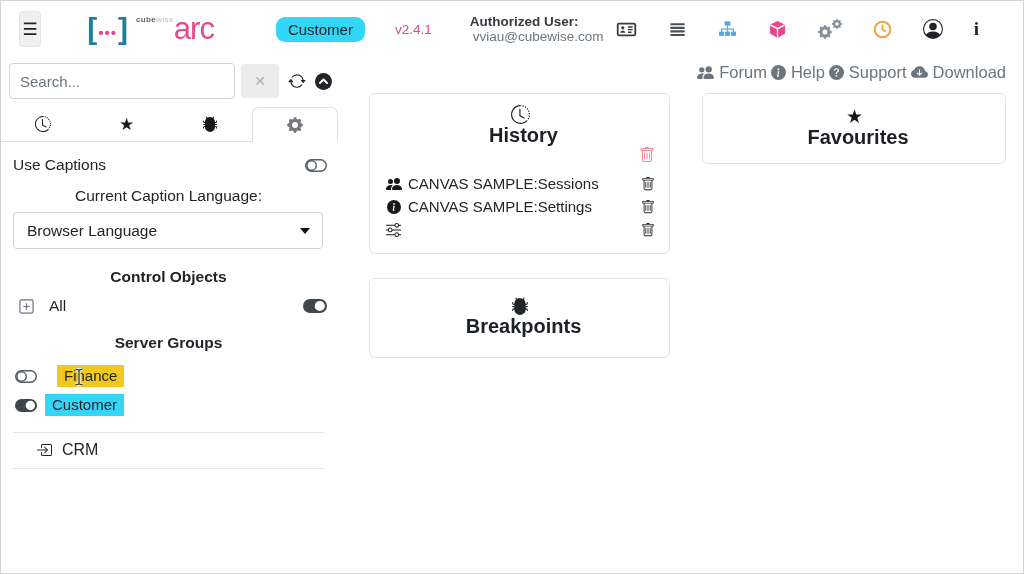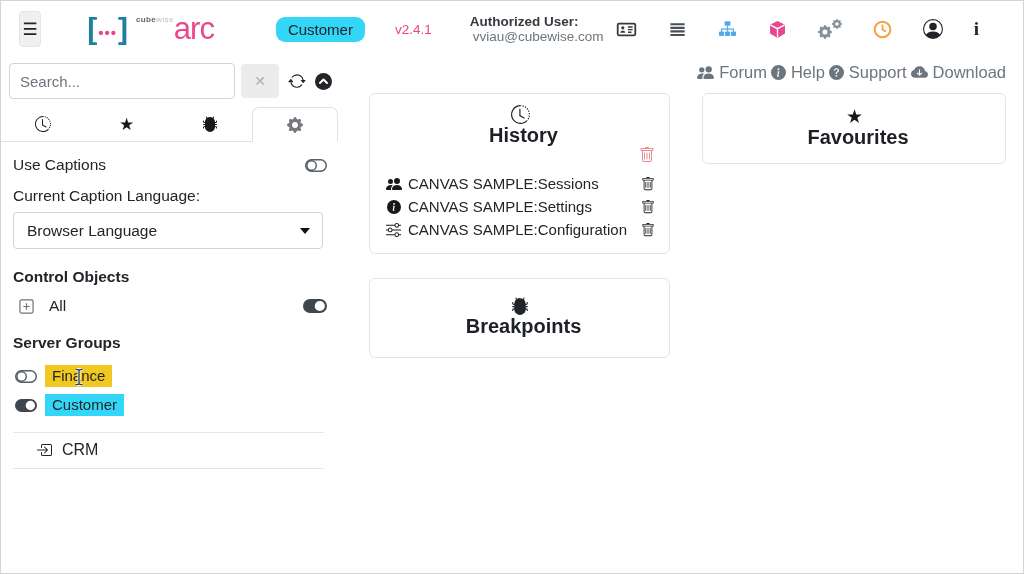--- a/index.html
+++ b/index.html
@@ -57,38 +57,38 @@
   }
   .icon-btn { background:none; border:none; cursor:pointer; color:#212529; margin-left:9px; display:flex; align-items:center; padding:0; }
 
   .tabbar { display:flex; border-bottom:1px solid #dee2e6; height:35px; margin-top:2px; }
   .tab { flex:1; display:flex; align-items:center; justify-content:center; cursor:pointer; color:#16181b; }
   .tab.active {
     background:#fff; border:1px solid #dee2e6; border-bottom:1px solid #fff;
     border-radius:7px 7px 0 0; margin-bottom:-1px; color:#75797e;
   }
 
-  .panel { padding:14px 14px 0 12px; }
+  .panel { padding:14px 14px 0 12px;text-align:center; }
   .row-between { display:flex; align-items:center; justify-content:space-between; }
   .fld-label { font-size:15.5px; color:#212529; }
   .caption-lang-label { margin-top:13px; font-size:15.5px; }
   .select {
     margin-top:7px; height:37px; border:1px solid #ced4da; border-radius:4px;
     display:flex; align-items:center; padding:0 12px 0 13px; cursor:pointer; width:310px;
   }
   .select .val { font-size:15.5px; color:#212529; }
   .caret { margin-left:auto; width:0; height:0; border-left:5px solid transparent; border-right:5px solid transparent; border-top:6px solid #111; }
   .group-heading { font-weight:700; font-size:15.5px; margin-top:19px; }
   .all-row { margin-top:11px; display:flex; align-items:center; padding-left:6px; width:314px; }
   .all-row .all-lbl { margin-left:15px; font-size:15.5px; }
   .all-row .tg { margin-left:auto; }
   .toggle { color:#3f474e; cursor:pointer; flex:none; }
   .toggle.off { color:#565e66; }
   .sg-row { display:flex; align-items:center; margin-top:7px; padding-left:2px; position:relative; }
-  .sg-row.first { margin-top:13px; }
+  .sg-row.first { margin-top:13px;gap:12px; }
   .chip { margin-left:8px; font-size:15px; padding:2px 7px 3px; color:#212529; cursor:pointer; }
   .chip.yellow { background:#f0c81f; }
   .chip.cyan { background:#33d6f7; }
   .ibeam { position:absolute; left:60px; top:3px; pointer-events:none; }
   .server-list { margin-top:16px; border-top:1px solid #e4e7ea; border-bottom:1px solid #e4e7ea; }
   .server-row { display:flex; align-items:center; padding:8px 0 9px 23px; cursor:pointer; }
   .server-row .name { font-size:16px; margin-left:10px; }
 
   
   .main { flex:1; position:relative; padding:36px 0 0 31px; }
@@ -405,21 +405,20 @@
                 <use href="#i-trash"></use>
               </svg>
             </span>
         </div>
         <div class="hist-item">
           <span class="h-ic">
               <svg class="ic" width="15" height="15">
                 <use href="#i-sliders"></use>
               </svg>
             </span>
-          <span class="h-lbl">CANVAS SAMPLE:Configuration</span>
           <span class="h-trash">
               <svg class="ic" width="14" height="14">
                 <use href="#i-trash"></use>
               </svg>
             </span>
         </div>
       </div>
     </div>
 
     <div class="card breakpoints-card">

